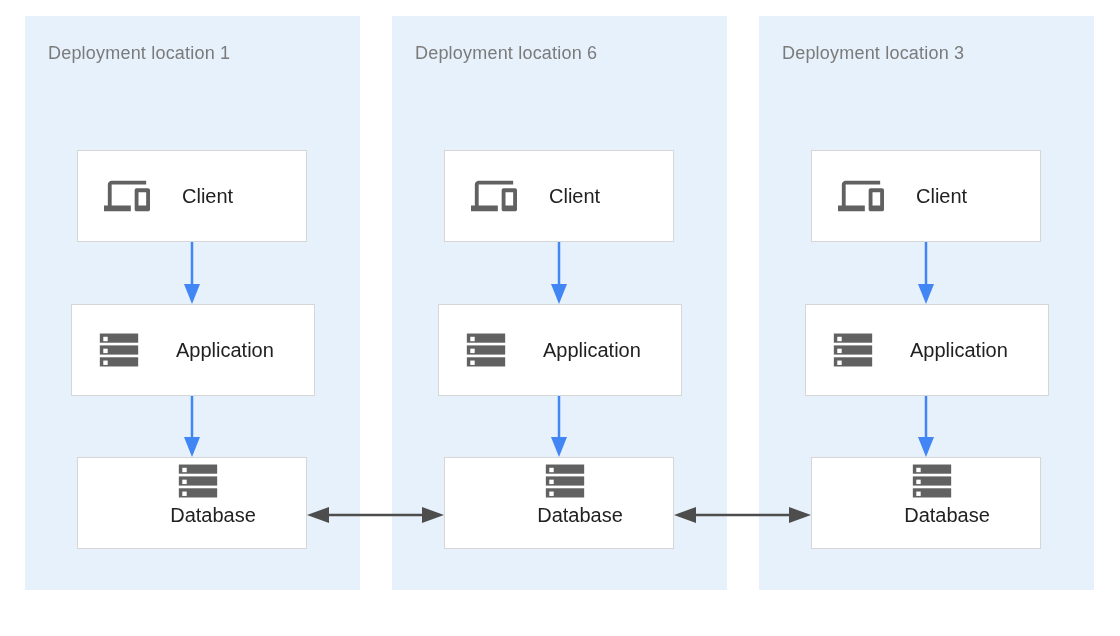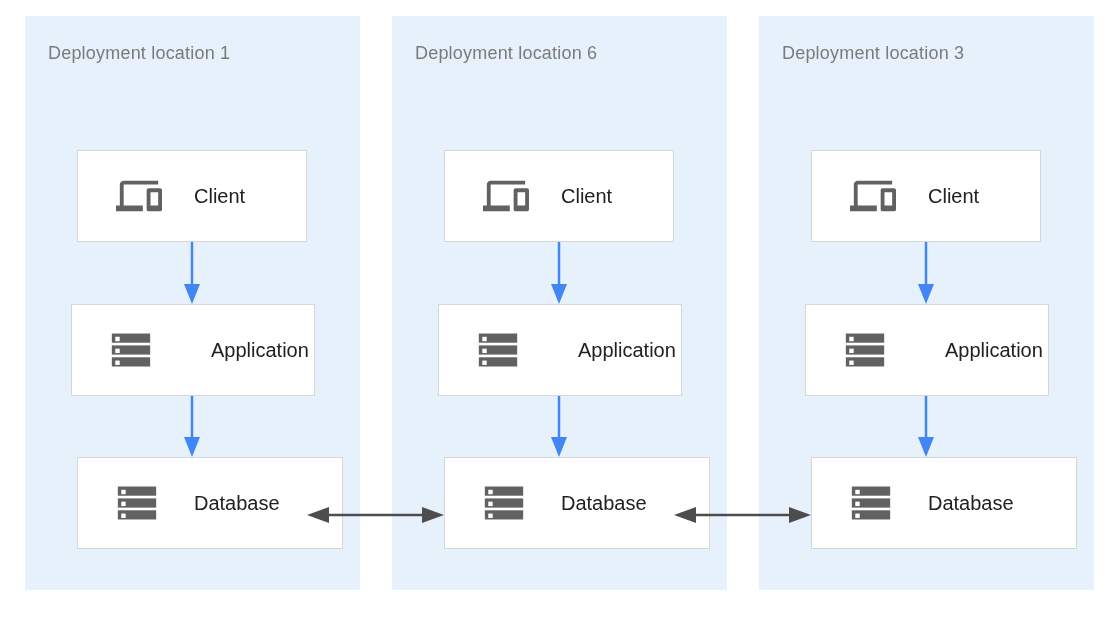--- a/index.html
+++ b/index.html
@@ -35,25 +35,25 @@
     letter-spacing: 0.2px;
     white-space: nowrap;
   }
 
   .node {
     position: absolute;
     background: #ffffff;
     border: 1px solid #D6D6D6;
     display: flex;
     align-items: center;
-    padding-left: 32px;
+    padding-left: 20px;
   }
   .node.client   { left: 52px; top: 134px; width: 230px; height: 92px; }
-  .node.app      { left: 46px; top: 288px; width: 244px; height: 92px; gap: 23px; }
-  .node.database { left: 52px; top: 441px; width: 266px; height: 92px; }
+  .node.app      { left: 46px; top: 288px; width: 244px; height: 92px; }
+  .node.database { left: 52px; top: 441px; width: 230px; height: 92px; flex-direction: column; }
 
   .node .icon {
     width: 62px;
     display: flex;
     align-items: center;
     justify-content: flex-start;
     flex: 0 0 auto;
   }
   .node .label {
     margin-left: 22px;

